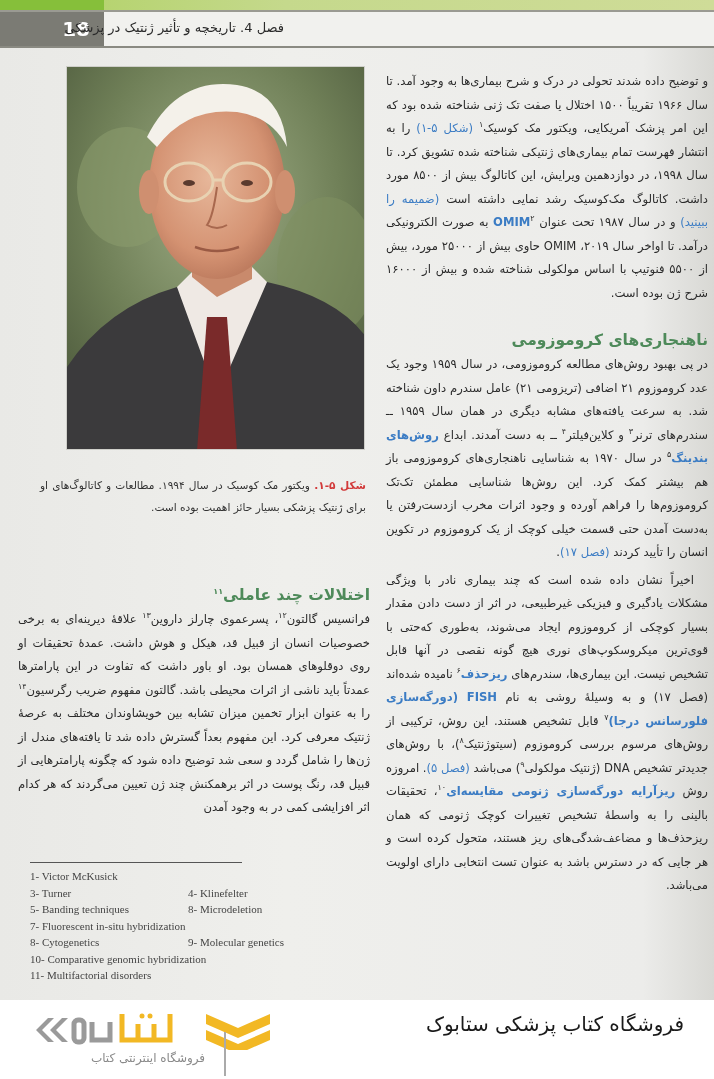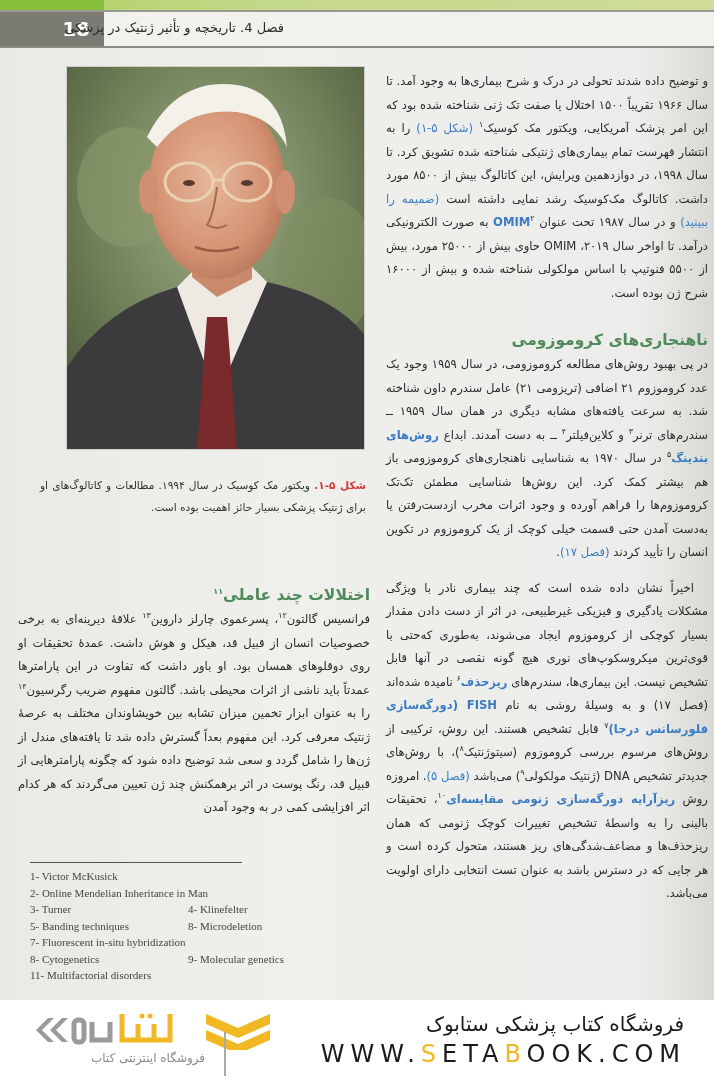--- a/index.html
+++ b/index.html
@@ -163,54 +163,54 @@
     <p class="para">
       <span>و توضیح داده شدند تحولی در درک و شرح بیماری‌ها به وجود آمد. تا سال ۱۹۶۶ تقریباً ۱۵۰۰ اختلال یا صفت تک ژنی شناخته شده بود که این امر پزشک آمریکایی، ویکتور مک کوسیک</span><sup>۱</sup><span class="link"> (شکل ۵-۱)</span><span> را به انتشار فهرست تمام بیماری‌های ژنتیکی شناخته شده تشویق کرد. تا سال ۱۹۹۸، در دوازدهمین ویرایش، این کاتالوگ بیش از ۸۵۰۰ مورد داشت. کاتالوگ مک‌کوسیک رشد نمایی داشته است</span><span class="link"> (ضمیمه را ببینید)</span><span> و در سال ۱۹۸۷ تحت عنوان </span><span class="term">OMIM</span><sup>۲</sup><span> به صورت الکترونیکی درآمد. تا اواخر سال ۲۰۱۹، OMIM حاوی بیش از ۲۵۰۰۰ مورد، بیش از ۵۵۰۰ فنوتیپ با اساس مولکولی شناخته شده و بیش از ۱۶۰۰۰ شرح ژن بوده است.</span>
     </p>
 
     <h2 class="section">ناهنجاری‌های کروموزومی</h2>
 
     <p class="para">
       <span>در پی بهبود روش‌های مطالعه کروموزومی، در سال ۱۹۵۹ وجود یک عدد کروموزوم ۲۱ اضافی (تریزومی ۲۱) عامل سندرم داون شناخته شد. به سرعت یافته‌های مشابه دیگری در همان سال ۱۹۵۹ ــ سندرم‌های ترنر</span><sup>۳</sup><span> و کلاین‌فیلتر</span><sup>۴</sup><span> ــ به دست آمدند. ابداع </span><span class="term">روش‌های بندینگ</span><sup>۵</sup><span> در سال ۱۹۷۰ به شناسایی ناهنجاری‌های کروموزومی باز هم بیشتر کمک کرد. این روش‌ها شناسایی مطمئن تک‌تک کروموزوم‌ها را فراهم آورده و وجود اثرات مخرب ازدست‌رفتن یا به‌دست آمدن حتی قسمت خیلی کوچک از یک کروموزوم در تکوین انسان را تأیید کردند</span><span class="link"> (فصل ۱۷)</span><span>.</span>
     </p>
 
-    <p class="para indent" style="margin-top:12px">
+    <p class="para indent" style="margin-top:4px">
       <span>اخیراً نشان داده شده است که چند بیماری نادر با ویژگی مشکلات یادگیری و فیزیکی غیرطبیعی، در اثر از دست دادن مقدار بسیار کوچکی از کروموزوم ایجاد می‌شوند، به‌طوری که‌حتی با قوی‌ترین میکروسکوپ‌های نوری هیچ گونه نقصی در آنها قابل تشخیص نیست. این بیماری‌ها، سندرم‌های </span><span class="term">ریزحذف</span><sup>۶</sup><span> نامیده شده‌اند (فصل ۱۷) و به وسیلهٔ روشی به نام </span><span class="term">FISH (دورگه‌سازی فلورسانس درجا)</span><sup>۷</sup><span> قابل تشخیص هستند. این روش، ترکیبی از روش‌های مرسوم بررسی کروموزوم (سیتوژنتیک</span><sup>۸</sup><span>)، با روش‌های جدیدتر تشخیص DNA (ژنتیک مولکولی</span><sup>۹</sup><span>) می‌باشد</span><span class="link"> (فصل ۵)</span><span>. امروزه روش </span><span class="term">ریزآرایه دورگه‌سازی ژنومی مقایسه‌ای</span><sup>۱۰</sup><span>، تحقیقات بالینی را به واسطهٔ تشخیص تغییرات کوچک ژنومی که همان ریزحذف‌ها و مضاعف‌شدگی‌های ریز هستند، متحول کرده است و هر جایی که در دسترس باشد به عنوان تست انتخابی دارای اولویت می‌باشد.</span>
     </p>
   </div>
 
   <div class="col-left">
     <h2 class="section left"><span>اختلالات چند عاملی</span><sup>۱۱</sup></h2>
     <p class="para">
       <span>فرانسیس گالتون</span><sup>۱۲</sup><span>، پسرعموی چارلز داروین</span><sup>۱۳</sup><span> علاقهٔ دیرینه‌ای به برخی خصوصیات انسان از قبیل قد، هیکل و هوش داشت. عمدهٔ تحقیقات او روی دوقلوهای همسان بود. او باور داشت که تفاوت در این پارامترها عمدتاً باید ناشی از اثرات محیطی باشد. گالتون مفهوم ضریب رگرسیون</span><sup>۱۴</sup><span> را به عنوان ابزار تخمین میزان تشابه بین خویشاوندان مختلف به عرصهٔ ژنتیک معرفی کرد. این مفهوم بعداً گسترش داده شد تا یافته‌های مندل از ژن‌ها را شامل گردد و سعی شد توضیح داده شود که چگونه پارامترهایی از قبیل قد، رنگ پوست در اثر برهمکنش چند ژن تعیین می‌گردند که هر کدام اثر افزایشی کمی در به وجود آمدن</span>
     </p>
   </div>
 
   <div class="footnote-rule"></div>
   <div class="footnotes">
     <div class="fn-row">
         <span class="fn first">1- Victor McKusick</span>
       </div>
     <div class="fn-row">
-        <span class="fn first">2- Online Mendelian Inheritance in Man</span>
-      </div>
-    <div class="fn-row">
         <span class="fn first">3- Turner</span>
         <span class="fn">4- Klinefelter</span>
       </div>
     <div class="fn-row">
         <span class="fn first">5- Banding techniques</span>
         <span class="fn">8- Microdeletion</span>
       </div>
     <div class="fn-row">
         <span class="fn first">7- Fluorescent in-situ hybridization</span>
       </div>
     <div class="fn-row">
         <span class="fn first">8- Cytogenetics</span>
         <span class="fn">9- Molecular genetics</span>
+      </div>
+    <div class="fn-row">
+        <span class="fn first">10- Comparative genomic hybridization</span>
       </div>
     <div class="fn-row">
         <span class="fn first">11- Multifactorial disorders</span>
       </div>
   </div>
 </div>
 
 <div class="banner">
   <div class="logo">
     <svg width="250" height="40" viewBox="0 0 250 40">
@@ -225,14 +225,13 @@
       <circle cx="112" cy="6" r="2.5" fill="#f2b824"></circle>
       <circle cx="120" cy="6" r="2.5" fill="#f2b824"></circle>
 
       <path d="M176 4 L208 18 L240 4 L240 14 L208 28 L176 14 Z" fill="#f2b824"></path>
       <path d="M176 20 L208 34 L240 20 L240 30 L208 44 L176 30 Z" fill="#f2b824"></path>
     </svg>
     <div class="logo-divider"></div>
     <div class="logo-sub">فروشگاه اینترنتی کتاب</div>
   </div>
   <div class="store-name">فروشگاه کتاب پزشکی ستابوک</div>
-  <div class="url"><span>WWW.</span><span class="hl">S</span><span>ETA</span><span class="hl">B</span><span>OOK.COM</span></div>
 </div>
 
 </body></html>

